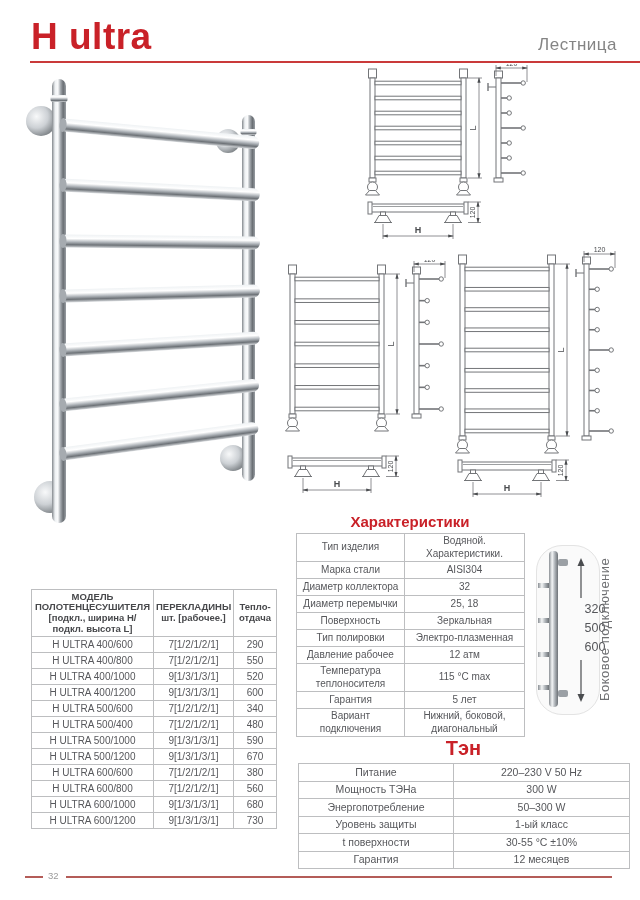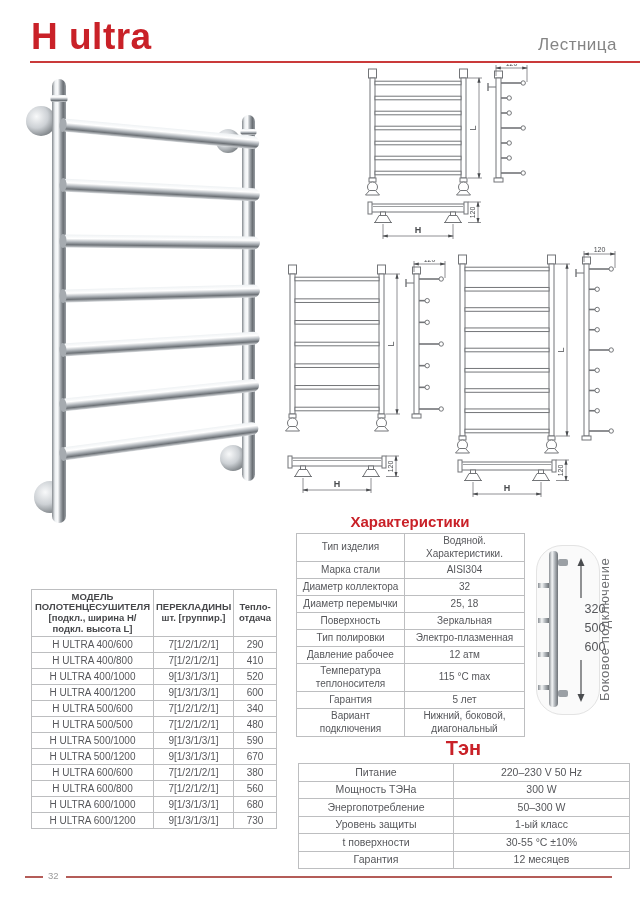--- a/index.html
+++ b/index.html
@@ -452,53 +452,53 @@
         <col style="width:80px">
         <col style="width:43px">
       </colgroup>
     <thead>
       <tr>
         <th>МОДЕЛЬ
 ПОЛОТЕНЦЕСУШИТЕЛЯ
 [подкл., ширина H/
 подкл. высота L]</th>
         <th>ПЕРЕКЛАДИНЫ
-шт. [группир.]</th>
+шт. [рабочее.]</th>
         <th>Тепло-
 отдача</th>
       </tr>
     </thead>
     <tbody>
       <tr>
           <td>H ULTRA 400/600</td>
           <td>7[1/2/1/2/1]</td>
           <td>290</td>
         </tr>
       <tr>
           <td>H ULTRA 400/800</td>
           <td>7[1/2/1/2/1]</td>
-          <td>410</td>
+          <td>550</td>
         </tr>
       <tr>
           <td>H ULTRA 400/1000</td>
           <td>9[1/3/1/3/1]</td>
           <td>520</td>
         </tr>
       <tr>
           <td>H ULTRA 400/1200</td>
           <td>9[1/3/1/3/1]</td>
           <td>600</td>
         </tr>
       <tr>
           <td>H ULTRA 500/600</td>
           <td>7[1/2/1/2/1]</td>
           <td>340</td>
         </tr>
       <tr>
-          <td>H ULTRA 500/500</td>
+          <td>H ULTRA 500/400</td>
           <td>7[1/2/1/2/1]</td>
           <td>480</td>
         </tr>
       <tr>
           <td>H ULTRA 500/1000</td>
           <td>9[1/3/1/3/1]</td>
           <td>590</td>
         </tr>
       <tr>
           <td>H ULTRA 500/1200</td>

